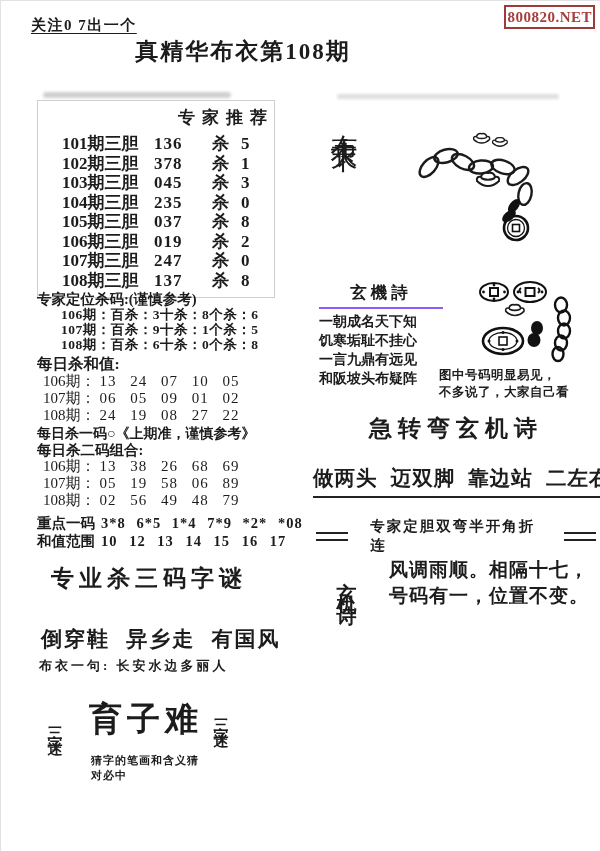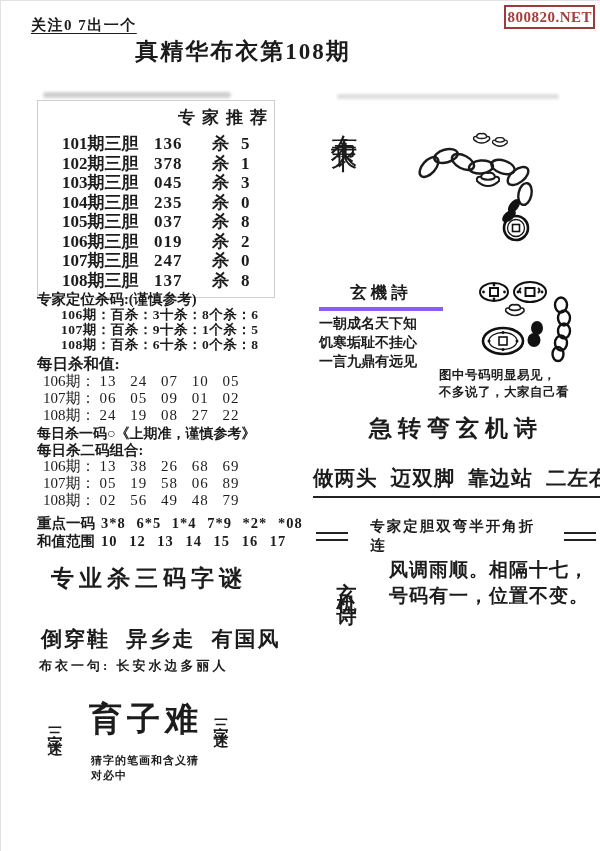--- a/index.html
+++ b/index.html
@@ -54,21 +54,21 @@
   .tri-left{left:44px;top:714px;font-size:15px;font-weight:bold;letter-spacing:7px;}
   .tri-right{left:210px;top:706px;font-size:15px;font-weight:bold;letter-spacing:7px;}
   .riddle-big{left:88px;top:696px;font-size:33px;font-weight:bold;letter-spacing:5px;}
   .riddle-note{left:90px;top:752px;font-size:11px;font-weight:bold;line-height:15px;letter-spacing:1px;}
 
   
   .buyi-banner{left:328px;top:112px;font-size:27px;letter-spacing:5px;line-height:30px;}
   .fig1{left:412px;top:104px;width:168px;height:138px;}
   .xt-block{left:318px;top:281px;width:124px;}
   .xt-title{text-align:center;font-size:16.5px;font-weight:bold;letter-spacing:4px;
-    border-bottom:4px solid #8b5cf6;padding-bottom:3px;margin-bottom:3px;}
+    border-bottom:2px solid #8b5cf6;padding-bottom:3px;margin-bottom:3px;}
   .xt-line{font-size:14px;font-weight:bold;line-height:19px;white-space:nowrap;}
   .fig2{left:468px;top:278px;width:126px;height:86px;}
   .fig-caption{left:438px;top:366px;font-size:12.5px;font-weight:bold;line-height:17px;letter-spacing:.5px;}
   .sharp-title{left:315px;top:412px;width:280px;text-align:center;font-size:23px;
     font-weight:bold;letter-spacing:6px;}
   .sharp-line{left:312px;top:463px;font-size:20.5px;font-weight:bold;letter-spacing:1px;
     word-spacing:7px;border-bottom:2.5px solid #222;padding-bottom:4px;white-space:nowrap;}
   .sharp-banner{left:315px;top:516px;width:280px;display:flex;align-items:center;
     justify-content:center;gap:22px;}
   .sharp-banner .txt{font-size:14.5px;font-weight:bold;letter-spacing:2px;}
@@ -211,20 +211,21 @@
       <circle cx="103" cy="123" r="8.5" stroke-width="1.3"></circle>
       <rect x="99.5" y="119.5" width="7" height="7" stroke-width="1.6"></rect>
     </g>
   </svg>
 
   <section class="abs xt-block">
     <div class="xt-title">玄機詩</div>
     <div class="xt-line">一朝成名天下知</div>
     <div class="xt-line">饥寒垢耻不挂心</div>
     <div class="xt-line">一言九鼎有远见</div>
+    <div class="xt-line">和阪坡头布疑阵</div>
   </section>
 
   <svg class="abs fig2" viewBox="0 0 126 86" xmlns="http://www.w3.org/2000/svg">
     <g fill="none" stroke="#111" stroke-width="2">
       <ellipse cx="25" cy="13" rx="14" ry="9"></ellipse>
       <rect x="21" y="9" width="8" height="8"></rect>
       <ellipse cx="61" cy="13" rx="16" ry="10"></ellipse>
       <rect x="56.5" y="9" width="9" height="8"></rect>
       <path d="M69 9 q3 2 0 5"></path>
       <path d="M52 9 q-3 2 0 5"></path>

